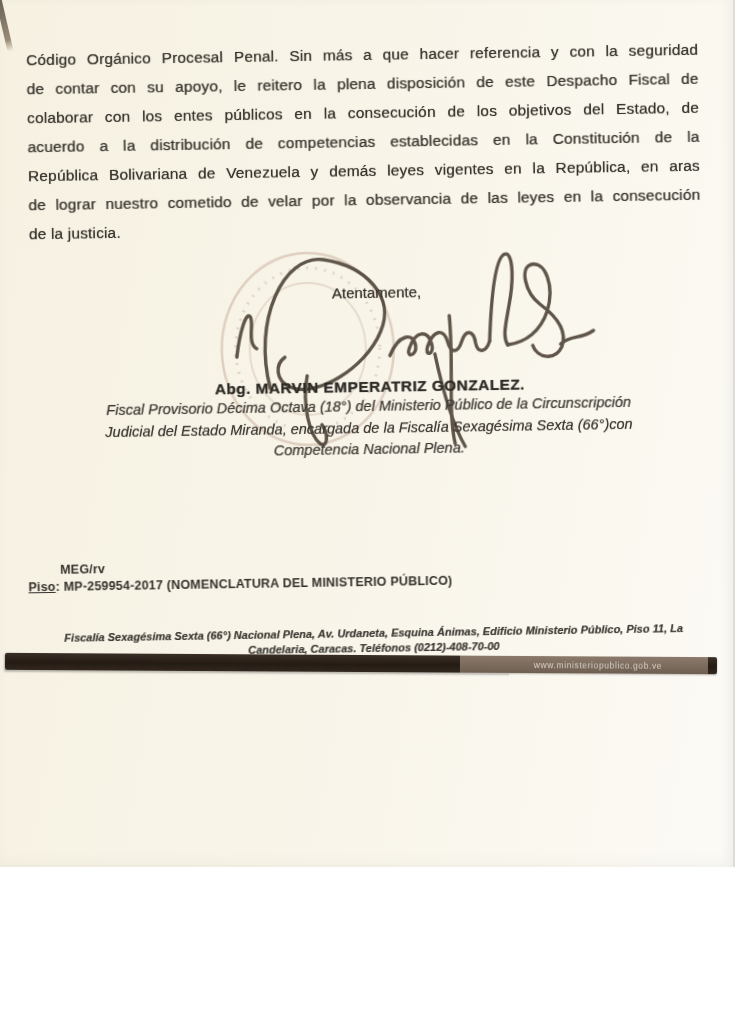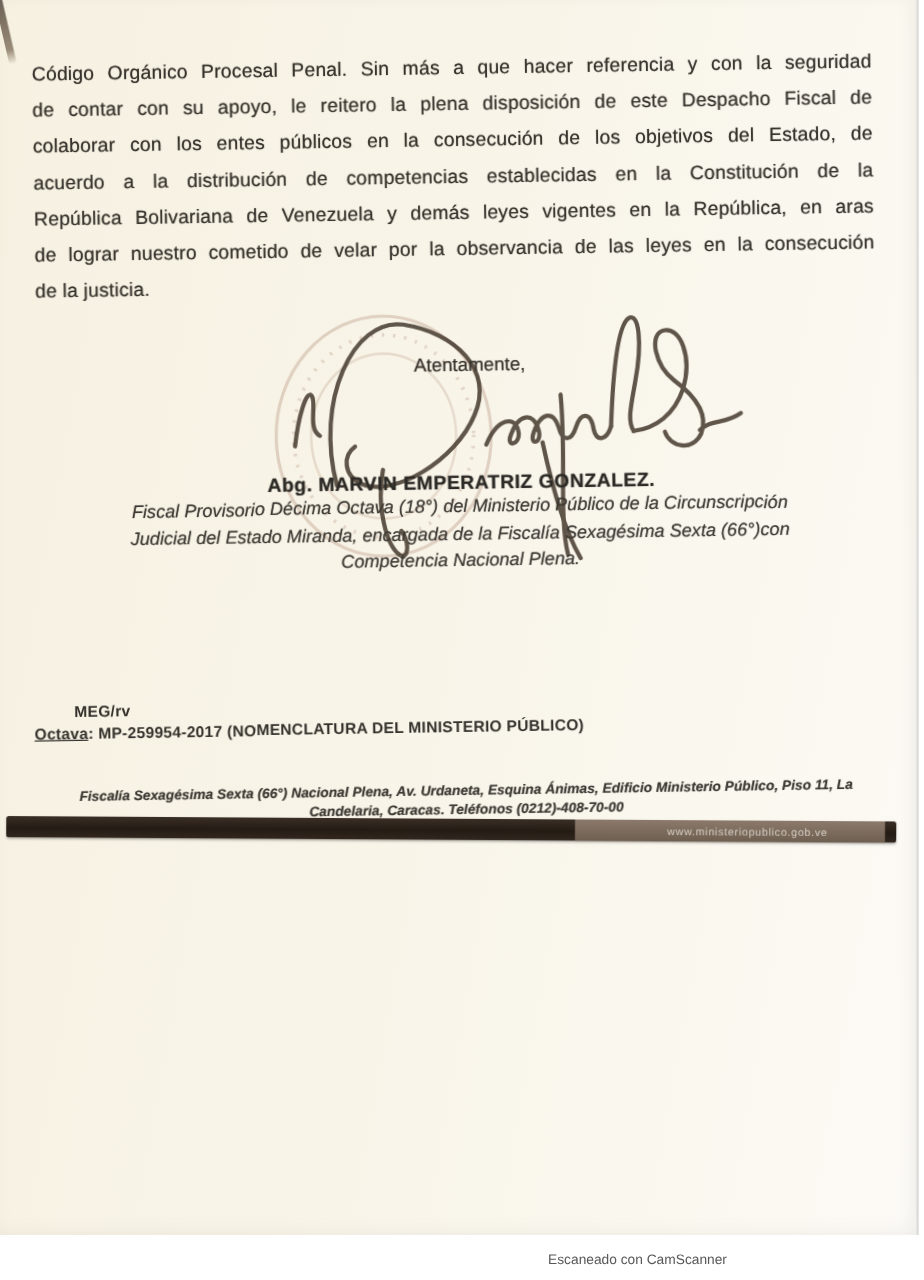--- a/index.html
+++ b/index.html
@@ -2,21 +2,21 @@
 <html><head>
 <meta charset="utf-8">
 <style>
   * { margin: 0; padding: 0; box-sizing: border-box; }
   html, body { width: 739px; height: 1024px; background: #ffffff; overflow: hidden;
     font-family: "Liberation Sans", sans-serif; }
   #stage { position: relative; width: 739px; height: 1024px; background: #ffffff; }
 
   
   .scan-page {
-    position: absolute; left: 0; top: 0; width: 735px; height: 988px;
+    position: absolute; left: 0; top: 0; width: 735px; height: 867px;
     background: linear-gradient(100deg, #f6f1e1 0%, #f8f4e8 45%, #fbf8f0 80%, #fcfaf6 100%);
     border-right: 2px solid #dddcd8;
     box-shadow: inset -6px 0 10px rgba(0,0,0,0.03), inset 0 -8px 14px rgba(0,0,0,0.02);
   }
   .corner-mark {
     position: absolute; left: 1px; top: -6px; width: 6px; height: 58px;
     background: linear-gradient(#4d4238, #8a7a66 80%, rgba(138,122,102,0));
     transform: rotate(-13deg); border-radius: 4px; opacity: 0.85; filter: blur(0.4px);
   }
 
@@ -115,35 +115,32 @@
 
       <div class="signer-title">
         <div>Fiscal Provisorio Décima Octava (18°) del Ministerio Público de la Circunscripción</div>
         <div>Judicial del Estado Miranda, encargada de la Fiscalía Sexagésima Sexta (66°)con</div>
         <div>Competencia Nacional Plena.</div>
       </div>
 
       <div class="initials">MEG/rv</div>
 
       <div class="case-line">
-        <span class="u">Octava</span><span>: MP-259954-2017 (NOMENCLATURA DEL MINISTERIO PÚBLICO)</span>
+        <span class="u">Piso</span><span>: MP-259954-2017 (NOMENCLATURA DEL MINISTERIO PÚBLICO)</span>
       </div>
 
       <div class="addr-footer">
         <div>Fiscalía Sexagésima Sexta (66°) Nacional Plena, Av. Urdaneta, Esquina Ánimas, Edificio Ministerio Público, Piso 11, La</div>
         <div>Candelaria, Caracas. Teléfonos (0212)-408-70-00</div>
       </div>
 
     </div>
 
     <div class="footer-bar">
       <div class="light-seg">
         <span class="url">www.ministeriopublico.gob.ve</span>
       </div>
     </div>
 
   </div>
 
-  <div class="cam-strip">
-    <div class="cam-text">Escaneado con CamScanner</div>
-  </div>
 
 </div>
 
 </body></html>

